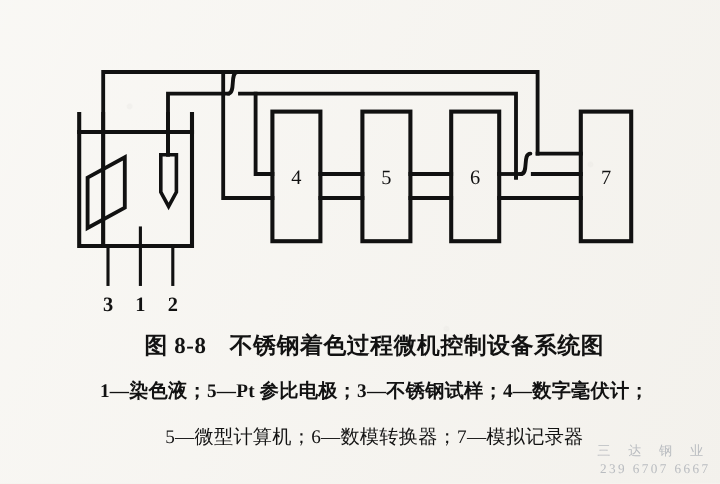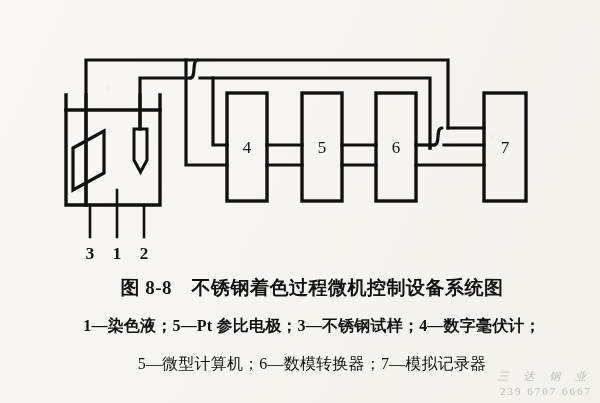--- a/index.html
+++ b/index.html
@@ -70,21 +70,20 @@
     color: #b9bcc0;
     font-size: 11px;
     letter-spacing: 2px;
     line-height: 1.35;
     pointer-events: none;
     user-select: none;
   }
   #watermark .wm-cn {
     letter-spacing: 6px;
     font-size: 11px;
-    font-style: italic;
   }
   text.box-num {
     font-family: "Liberation Serif", "DejaVu Serif", serif;
     font-size: 17px;
     fill: #111;
   }
   text.lead-num {
     font-family: "Liberation Serif", "DejaVu Serif", serif;
     font-size: 17px;
     font-weight: bold;

